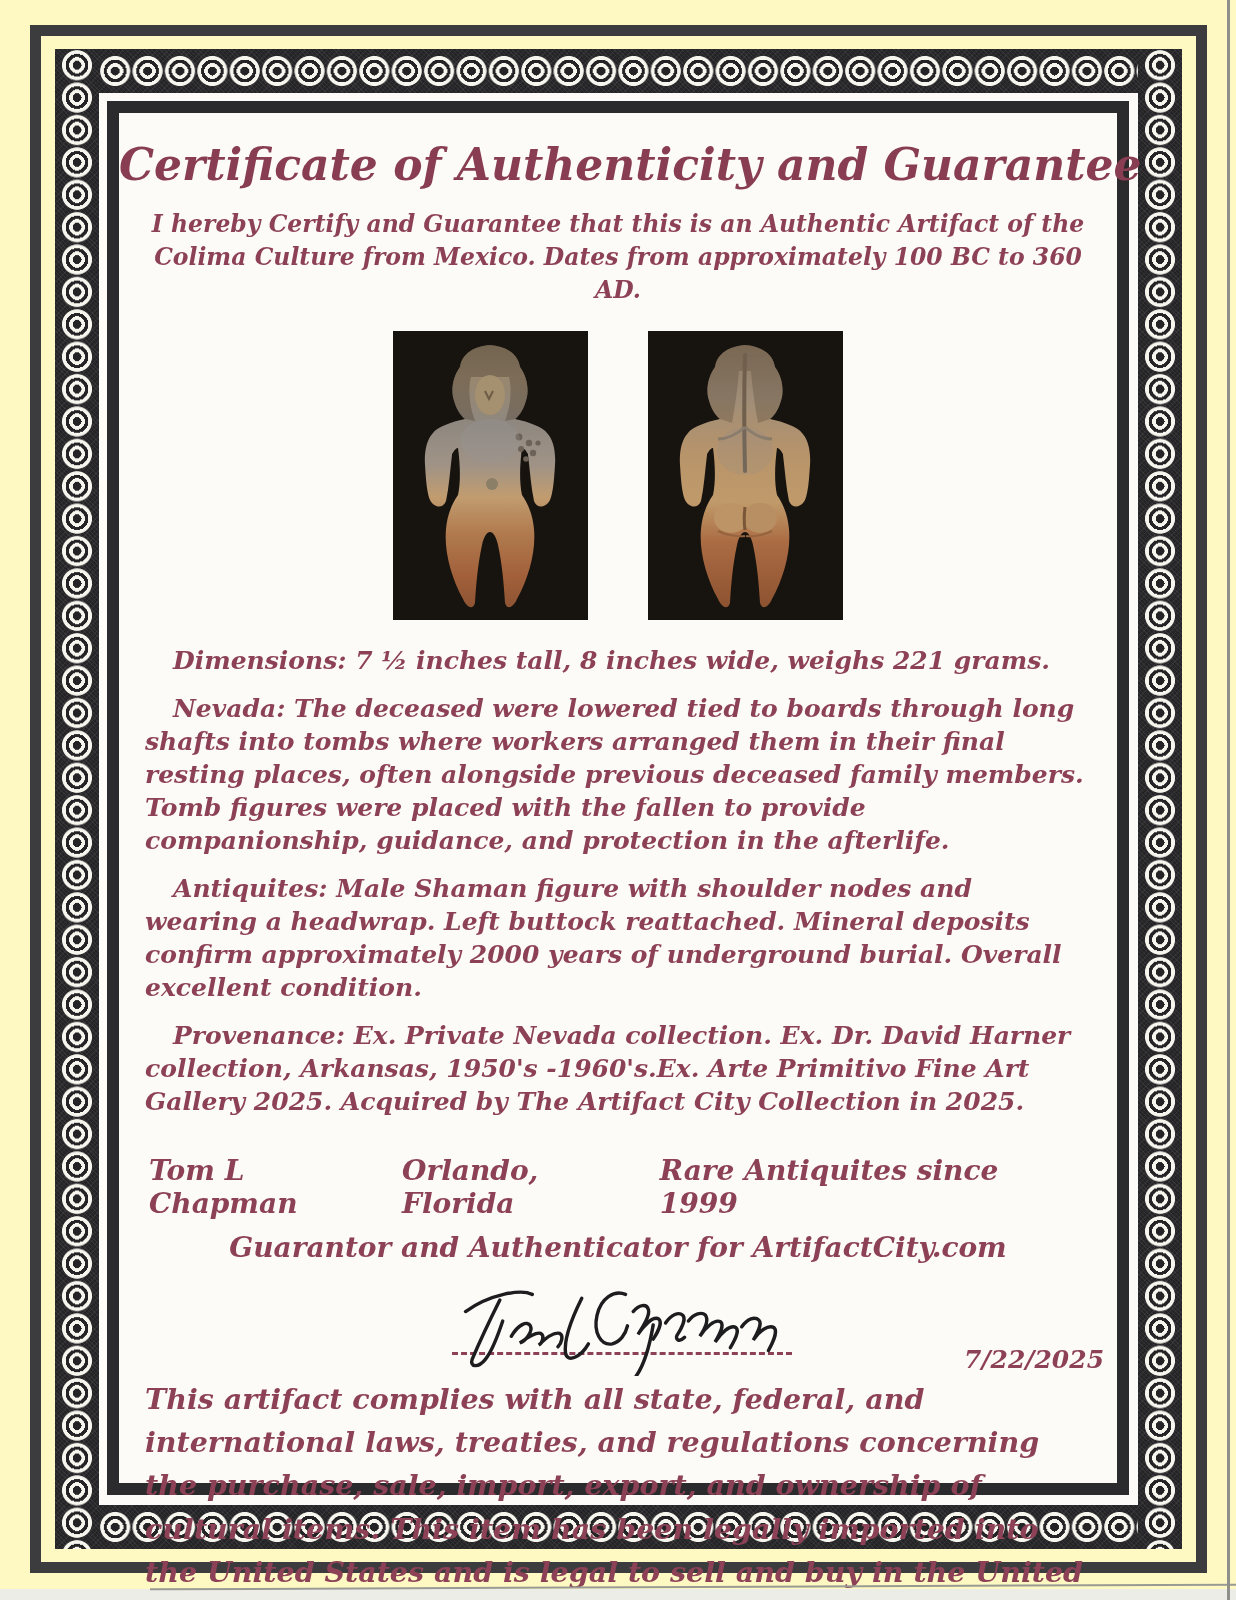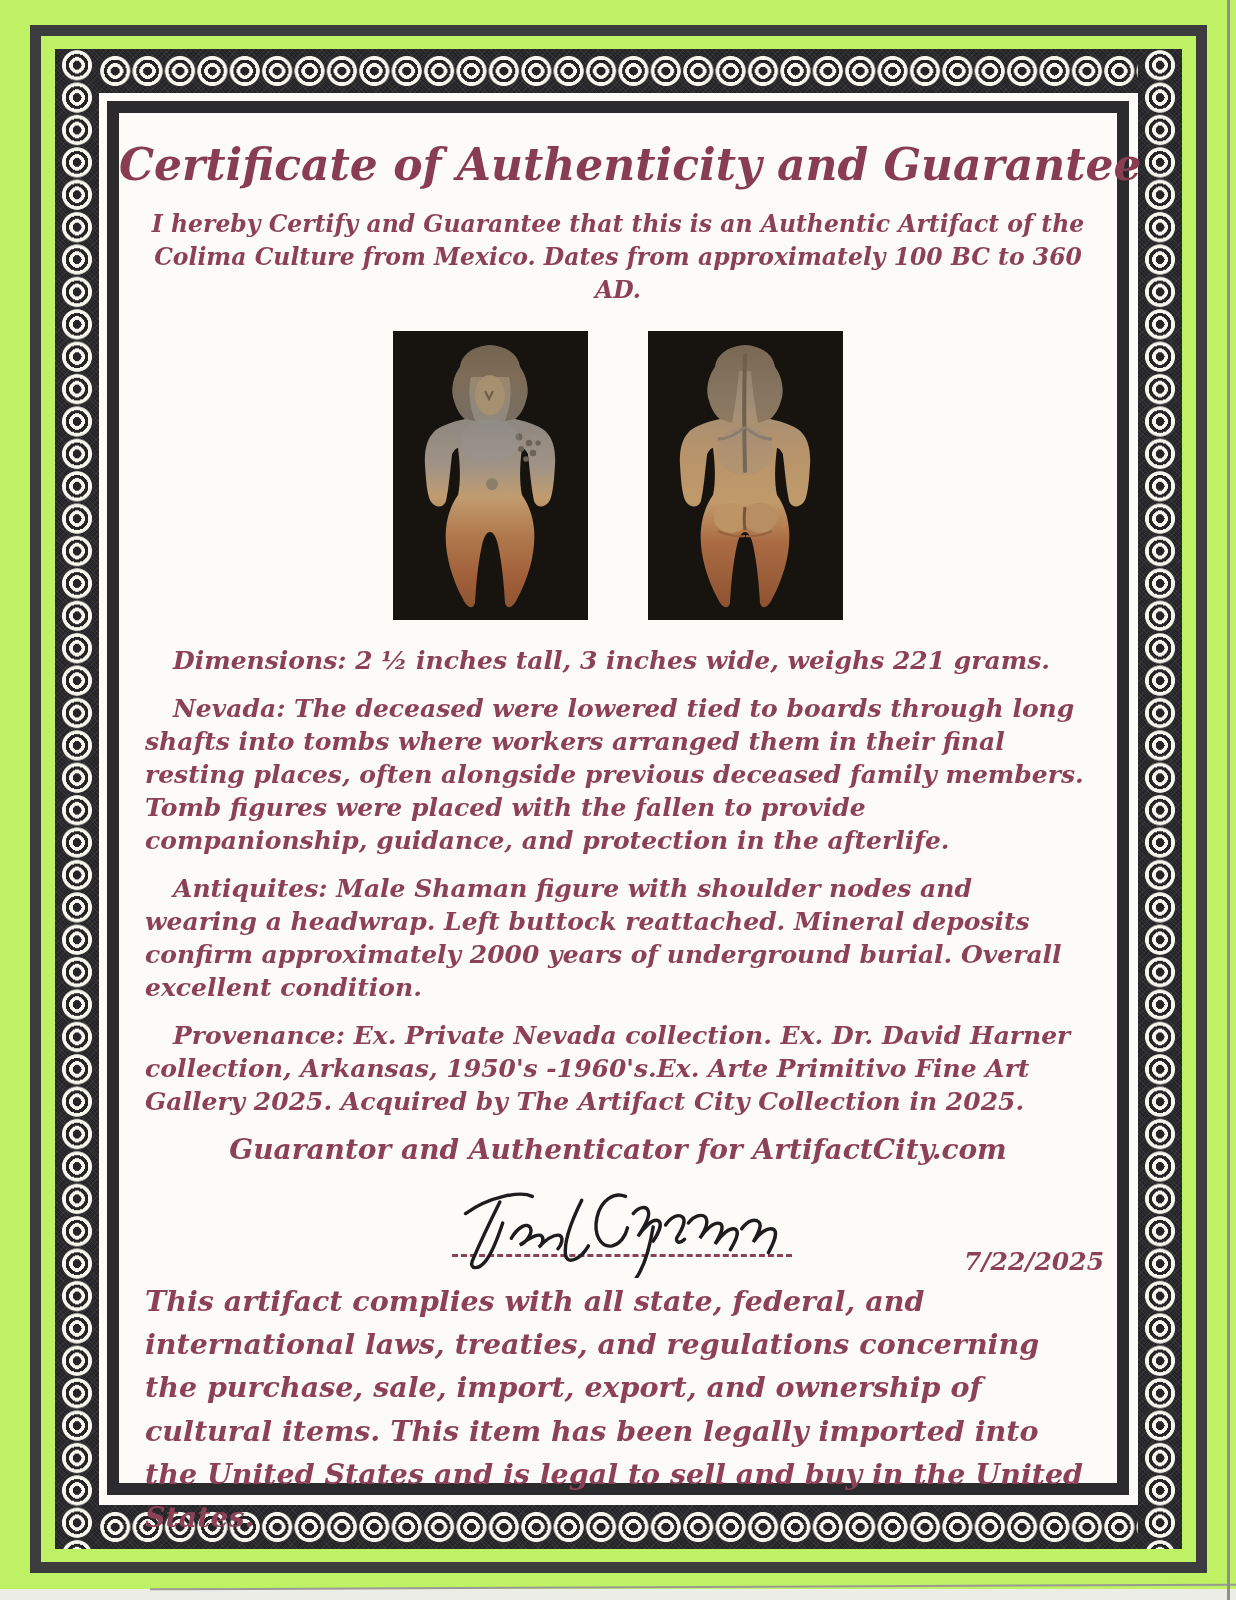--- a/index.html
+++ b/index.html
@@ -1,18 +1,18 @@
 <!DOCTYPE html>
 <html><head>
 <meta charset="utf-8">
 <style>
   html,body{margin:0;padding:0;background:#ffffff;}
   .page{
     position:relative;width:1236px;height:1600px;overflow:hidden;
-    background:#bef264;
+    background:#fef9c3;
     font-family:"DejaVu Serif","Liberation Serif",serif;
   }
   
   .scan-edge-right{position:absolute;top:0;right:6px;width:3px;height:1600px;background:#8f8f8c;}
   .scan-edge-bottom{position:absolute;left:150px;bottom:12px;width:1086px;height:2px;background:#9a9a95;transform:rotate(-0.25deg);}
   .scan-bottom-shade{position:absolute;left:0;bottom:0;width:1236px;height:11px;background:#ededE8;}
   
   .outer-line{position:absolute;left:30px;top:25px;width:1177px;height:1548px;border:11px solid #3c3b3d;box-sizing:border-box;}
   .band{
     position:absolute;left:55px;top:49px;width:1127px;height:1500px;box-sizing:border-box;
@@ -165,26 +165,31 @@
           <ellipse cx="83" cy="187" rx="17" ry="15" fill="#bd9466"></ellipse>
           <ellipse cx="112" cy="187" rx="17" ry="15" fill="#b88f62"></ellipse>
           <path d="M97,176 C96,184 96,192 97,199" fill="none" stroke="#7a5638" stroke-width="3"></path>
           <path d="M70,200 C78,204 90,206 97,205 M124,200 C116,204 105,206 98,205" fill="none" stroke="#95643e" stroke-width="2"></path>
           <ellipse cx="97" cy="120" rx="28" ry="24" fill="rgba(140,140,145,0.18)"></ellipse>
         </svg>
       </div>
     </div>
 
     <div class="sections">
-      <p><span class="lbl">Dimensions:</span><span> 2 ½ inches tall, 3 inches wide, weighs 221 grams.</span></p>
+      <p><span class="lbl">Dimensions:</span><span> 7 ½ inches tall, 8 inches wide, weighs 221 grams.</span></p>
       <p><span class="lbl">Nevada:</span><span> The deceased were lowered tied to boards through long shafts into tombs where workers arranged them in their final resting places, often alongside previous deceased family members. Tomb figures were placed with the fallen to provide companionship, guidance, and protection in the afterlife.</span></p>
       <p><span class="lbl">Antiquites:</span><span> Male Shaman figure with shoulder nodes and wearing a headwrap. Left buttock reattached. Mineral deposits confirm approximately 2000 years of underground burial. Overall excellent condition.</span></p>
       <p><span class="lbl">Provenance:</span><span> Ex. Private Nevada collection. Ex. Dr. David Harner collection, Arkansas, 1950's -1960's.Ex. Arte Primitivo Fine Art Gallery 2025. Acquired by The Artifact City Collection in 2025.</span></p>
     </div>
 
+    <div class="attribution">
+      <span>Tom L Chapman</span>
+      <span>Orlando, Florida</span>
+      <span>Rare Antiquites since 1999</span>
+    </div>
 
     <div class="guarantor">Guarantor and Authenticator for ArtifactCity.com</div>
 
     <div class="sigblock">
       <div class="sigline"></div>
       <svg class="signature" viewBox="0 0 420 110">
         <g fill="none" stroke="#1d1d1f" stroke-width="3.6" stroke-linecap="round">
           <path d="M30,44 C55,26 88,20 100,26"></path>
           <path d="M66,32 C55,54 43,80 37,94 C34,102 43,104 51,94 C59,84 65,66 69,54"></path>
           <path d="M78,70 C85,58 95,53 98,59 C101,65 93,75 87,77 C93,73 103,65 109,67 C113,69 111,77 107,79 C113,73 123,65 129,67 C133,69 131,77 127,81"></path>

